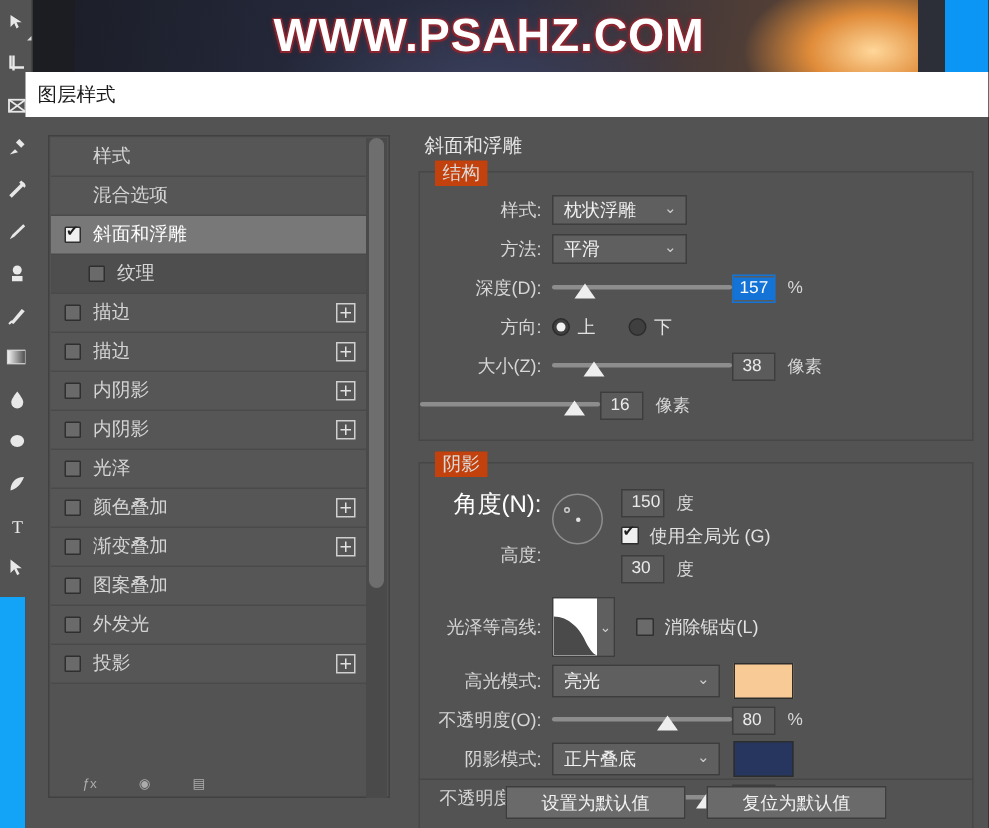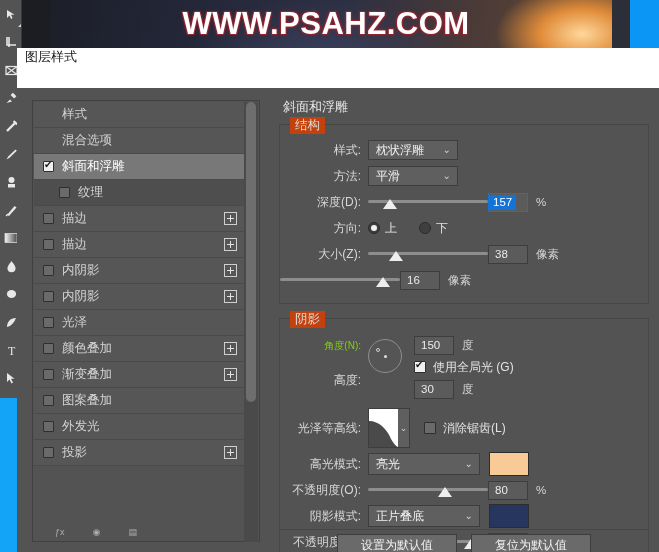--- a/index.html
+++ b/index.html
@@ -69,21 +69,21 @@
     border-bottom: 3px solid #d8d8d8;
   }
   .tool.nodot::after { display: none; }
 
   
   .dialog {
     position: absolute; left: 17px; top: 48px; width: 642px; height: 504px;
     background: #535353;
   }
   .dialog-titlebar {
-    height: 40px; background: #ffffff; display: flex; align-items: flex-start;
+    height: 30px; background: #ffffff; display: flex; align-items: center;
     padding-left: 8px;
   }
   .dialog-title { font-size: 13px; color: #1a1a1a; }
 
   .dialog-body { position: relative; height: 474px; }
 
   
   .styles-panel {
     position: absolute; left: 15px; top: 12px; width: 228px; height: 442px;
     background: #535353; border: 1px solid #414141;
@@ -162,21 +162,21 @@
     position: absolute; right: 6px; top: 4px; color: #cfcfcf; font-size: 10px; line-height: 10px;
   }
   .select.w90 { width: 90px; }
   .select.w112 { width: 112px; }
 
   .numfield {
     height: 19px; background: #5b5b5b; border: 1px solid #3d3d3d;
     color: #eaeaea; font-size: 11.5px; display: flex; align-items: center;
     padding-left: 6px;
   }
-  .numfield.w48 { width: 40px; }
+  .numfield.w48 { width: 29px; }
   .numfield.sel { border: 1px solid #1473d6; background: #5b5b5b; padding-left: 0; }
   .numfield.sel .selv { background: #1473d6; color: #ffffff; padding: 0 4px 0 4px; height: 15px; line-height: 15px; }
 
   .unit { font-size: 11.5px; color: #d8d8d8; margin-left: 8px; }
 
   .slider { position: relative; width: 120px; height: 16px; flex: 0 0 auto; }
   .slider .track {
     position: absolute; left: 0; top: 6px; width: 120px; height: 3px;
     background: #8d8d8d; border-radius: 2px;
   }
@@ -490,21 +490,21 @@
             <span class="unit">像素</span>
           </div>
         </div>
 
         <div class="fieldset" style="margin-top:14px;padding-top:14px;">
           <span class="legend">阴影</span>
 
           <div style="display:flex;align-items:flex-start;">
             <div style="width:88px;flex:0 0 auto;">
               <div class="row" style="justify-content:flex-end;padding-right:7px;">
-                <span style="font-size:10px;color:#84cc16;">角度(N):</span>
+                <span style="font-size:16px;color:#ffffff;">角度(N):</span>
               </div>
               <div class="row" style="justify-content:flex-end;padding-right:7px;height:30px;align-items:flex-end;">
                 <span style="font-size:12px;color:#d6d6d6;">高度:</span>
               </div>
             </div>
             <div class="dial" style="margin-top:6px;">
               <span class="mark"></span>
               <span class="center"></span>
             </div>
             <div style="margin-left:12px;">

